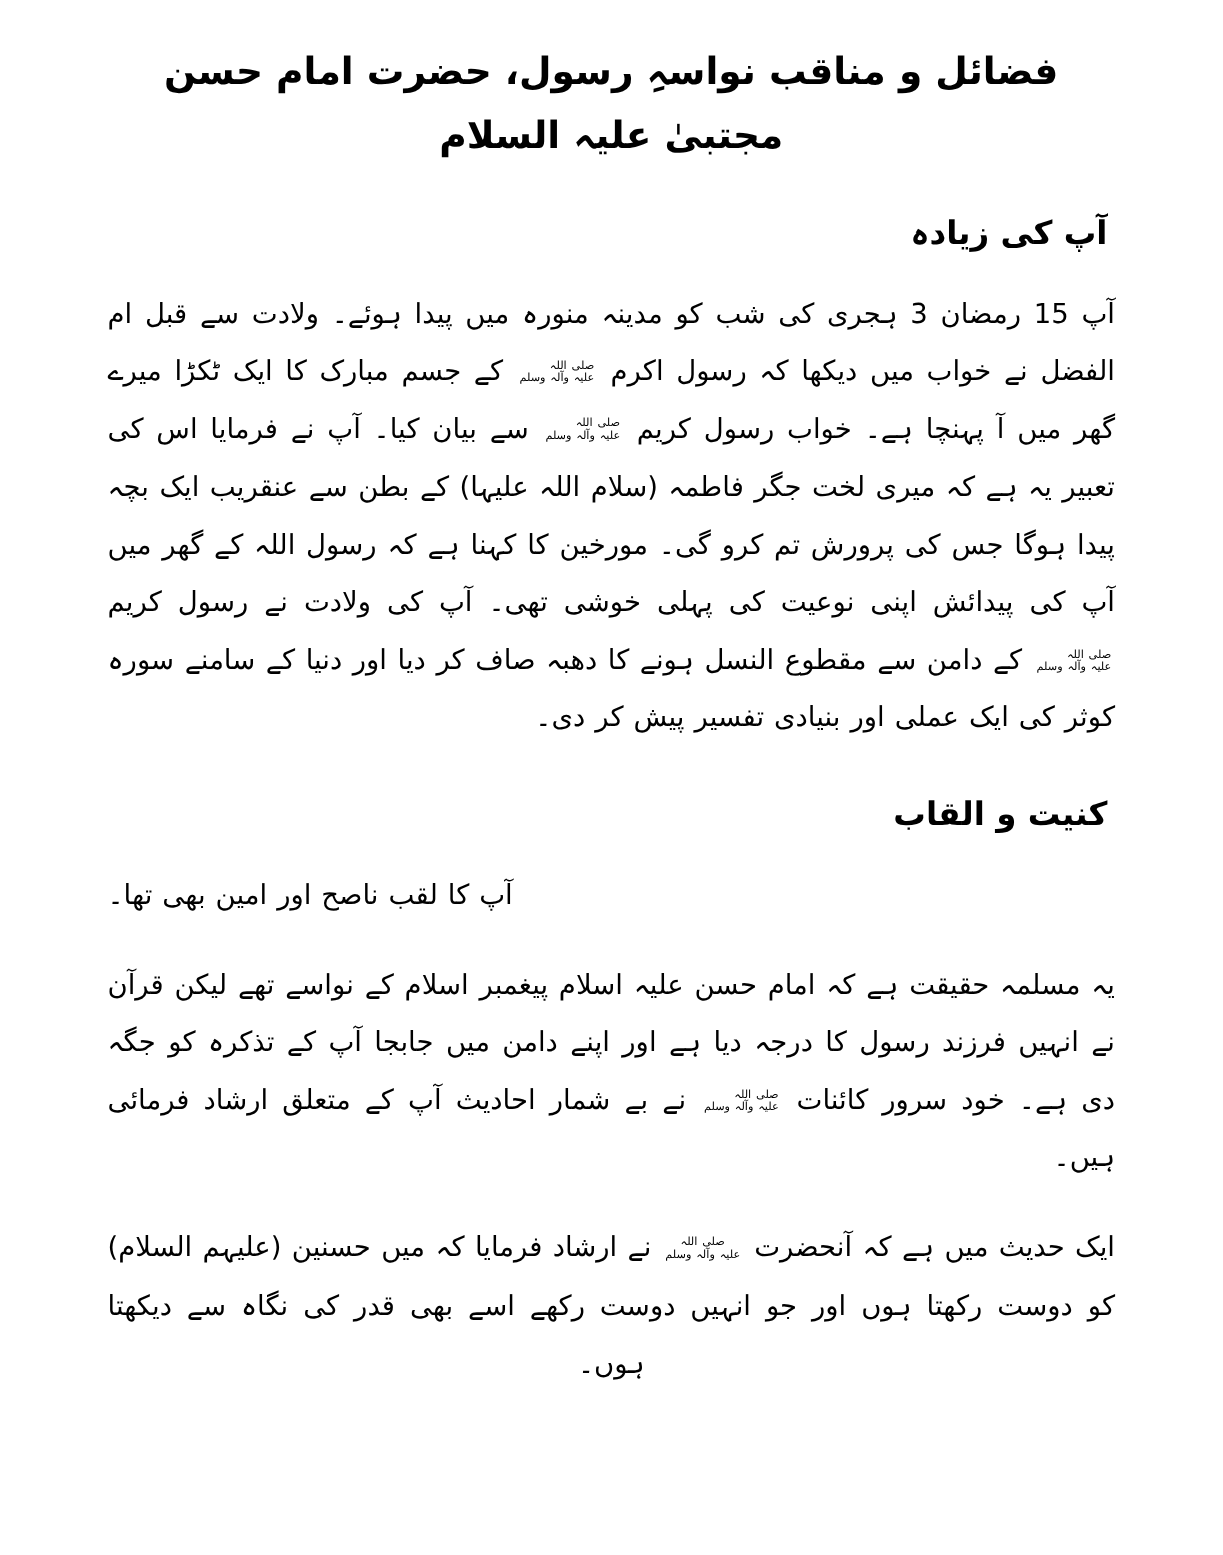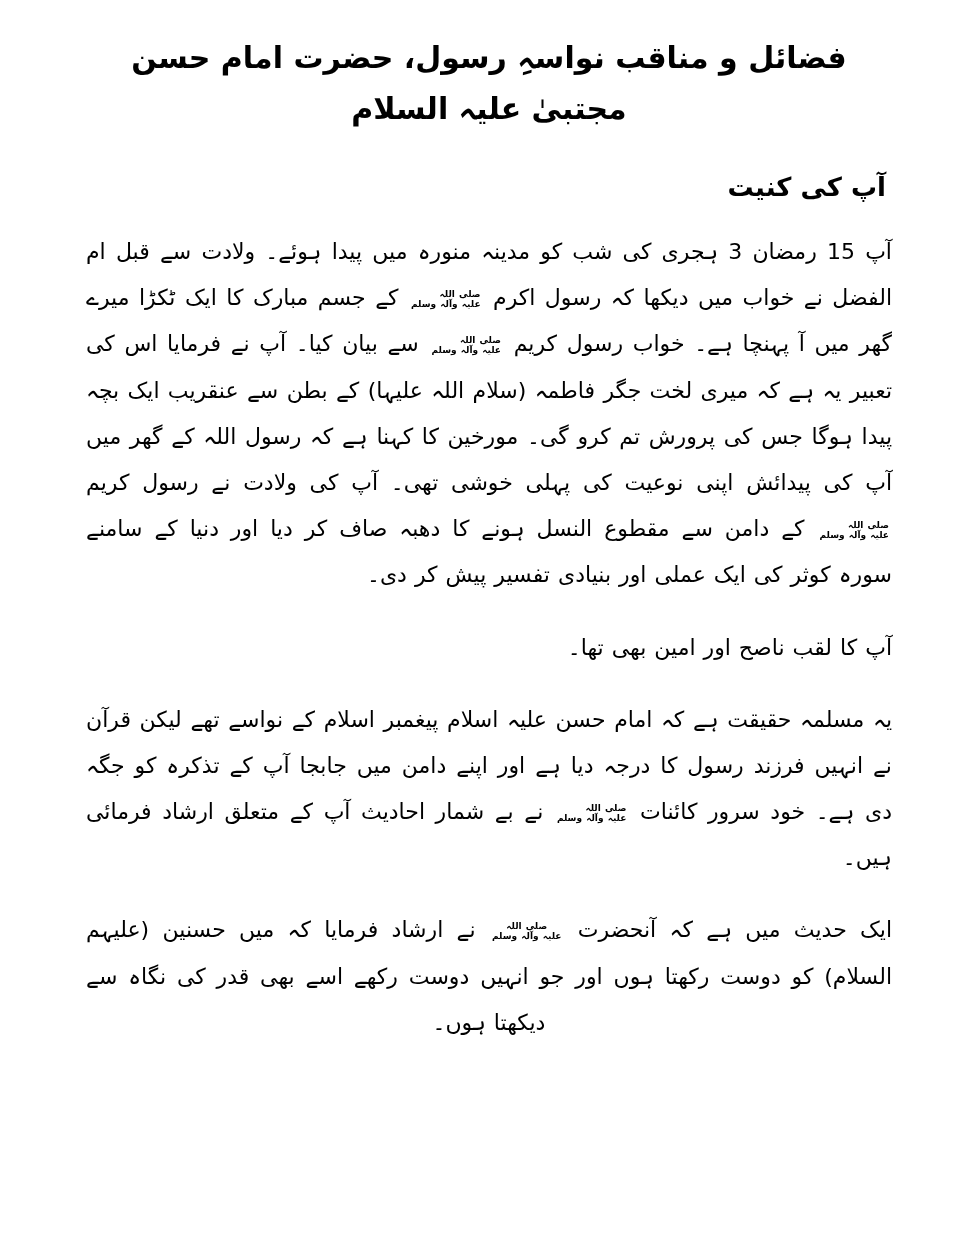--- a/index.html
+++ b/index.html
@@ -38,45 +38,46 @@
     font-size: 22px;
     line-height: 2.1;
     margin: 18px 2px 26px 2px;
     word-spacing: 1px;
   }
   .align-justify {
     text-align: justify;
     text-align-last: right;
   }
   .align-right {
-    text-align: right;
+    text-align: left;
   }
   .align-quote {
     text-align: justify;
     text-align-last: center;
   }
   .honorific {
     display: inline-block;
     vertical-align: middle;
     font-size: 9px;
     line-height: 1.15;
     text-align: right;
     margin: 0 3px;
-    font-weight: bold;
+    font-weight: normal;
   }
   .honorific .hl {
     display: block;
     white-space: nowrap;
   }
 </style>
 </head>
 <body>
 
 <div class="page">
   <h1 class="title">فضائل و مناقب نواسہِ رسول، حضرت امام حسن مجتبیٰ علیہ السلام</h1>
   <div>
-      <h2 class="heading">آپ کی کنیت</h2>
+      <h2 class="heading">آپ کی زیادہ</h2>
       <p class="para align-justify">آپ 15 رمضان 3 ہجری کی شب کو مدینہ منورہ میں پیدا ہوئے۔ ولادت سے قبل ام الفضل نے خواب میں دیکھا کہ رسول اکرم <span class="honorific"><span class="hl">صلی اللہ</span><span class="hl">علیہ وآلہ وسلم</span></span> کے جسم مبارک کا ایک ٹکڑا میرے گھر میں آ پہنچا ہے۔ خواب رسول کریم <span class="honorific"><span class="hl">صلی اللہ</span><span class="hl">علیہ وآلہ وسلم</span></span> سے بیان کیا۔ آپ نے فرمایا اس کی تعبیر یہ ہے کہ میری لخت جگر فاطمہ (سلام اللہ علیہا) کے بطن سے عنقریب ایک بچہ پیدا ہوگا جس کی پرورش تم کرو گی۔ مورخین کا کہنا ہے کہ رسول اللہ کے گھر میں آپ کی پیدائش اپنی نوعیت کی پہلی خوشی تھی۔ آپ کی ولادت نے رسول کریم <span class="honorific"><span class="hl">صلی اللہ</span><span class="hl">علیہ وآلہ وسلم</span></span> کے دامن سے مقطوع النسل ہونے کا دھبہ صاف کر دیا اور دنیا کے سامنے سورہ کوثر کی ایک عملی اور بنیادی تفسیر پیش کر دی۔</p>
+      <h2 class="heading">کنیت و القاب</h2>
       <p class="para align-right">آپ کا لقب ناصح اور امین بھی تھا۔</p>
       <p class="para align-justify">یہ مسلمہ حقیقت ہے کہ امام حسن علیہ اسلام پیغمبر اسلام کے نواسے تھے لیکن قرآن نے انہیں فرزند رسول کا درجہ دیا ہے اور اپنے دامن میں جابجا آپ کے تذکرہ کو جگہ دی ہے۔ خود سرور کائنات <span class="honorific"><span class="hl">صلی اللہ</span><span class="hl">علیہ وآلہ وسلم</span></span> نے بے شمار احادیث آپ کے متعلق ارشاد فرمائی ہیں۔</p>
       <p class="para align-quote">ایک حدیث میں ہے کہ آنحضرت <span class="honorific"><span class="hl">صلی اللہ</span><span class="hl">علیہ وآلہ وسلم</span></span> نے ارشاد فرمایا کہ میں حسنین (علیہم السلام) کو دوست رکھتا ہوں اور جو انہیں دوست رکھے اسے بھی قدر کی نگاہ سے دیکھتا ہوں۔</p>
     </div>
 </div>
 
 </body></html>

